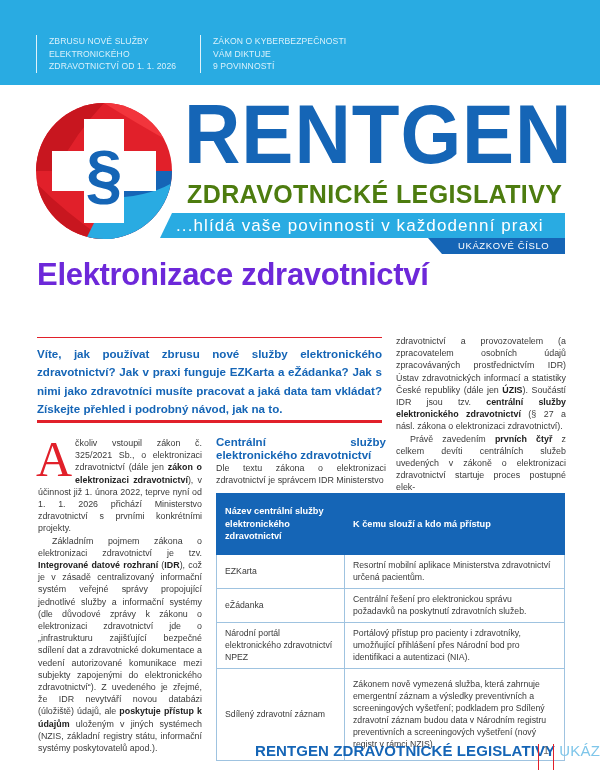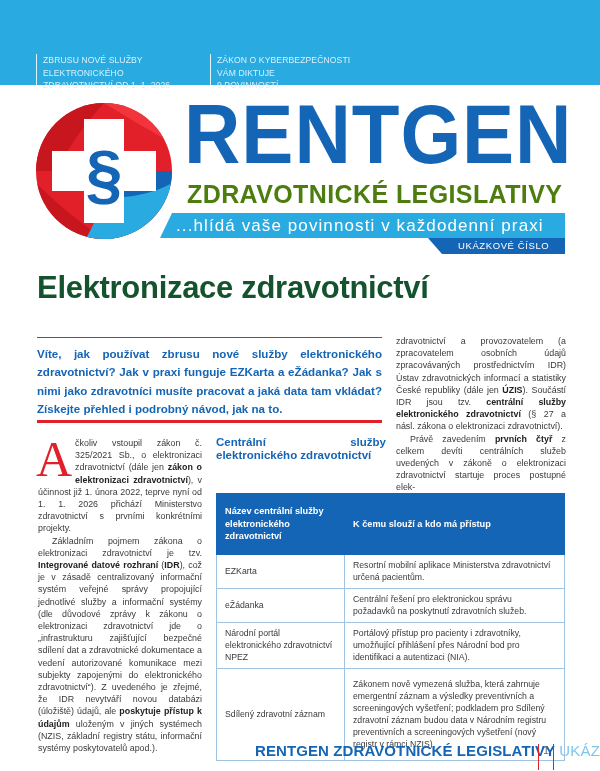--- a/index.html
+++ b/index.html
@@ -1,34 +1,34 @@
 <!DOCTYPE html>
 <html><head>
 <meta charset="utf-8">
 <style>
   * { box-sizing: border-box; margin: 0; padding: 0; }
   html, body { width: 600px; height: 771px; overflow: hidden; background: #ffffff; }
   body { font-family: "Liberation Sans", sans-serif; color: #333; position: relative; }
 
   
   .top-banner { position: absolute; left: 0; top: 0; width: 600px; height: 85px; background: #29abe2; }
-  .banner-item { position: absolute; top: 35px; height: 38px; border-left: 1px solid rgba(255,255,255,0.85); padding-left: 6px; color: #d9f1fb; font-size: 8.6px; line-height: 12.5px; text-transform: uppercase; letter-spacing: 0.1px; margin-top: 19px; }
+  .banner-item { position: absolute; top: 35px; height: 38px; border-left: 1px solid rgba(255,255,255,0.85); padding-left: 12px; color: #d9f1fb; font-size: 8.6px; line-height: 12.5px; text-transform: uppercase; letter-spacing: 0.1px; }
   .banner-item span { display: block; white-space: nowrap; }
 
   
   .logo { position: absolute; left: 36px; top: 103px; width: 136px; height: 136px; }
   .brand-title { position: absolute; left: 184px; top: 92px; font-family: "Liberation Sans", sans-serif; font-weight: bold; font-size: 84px; line-height: 84px; color: #1565b6; letter-spacing: 1px; transform: scaleX(0.93); transform-origin: left top; }
   .brand-sub { position: absolute; left: 187px; top: 181px; font-weight: bold; font-size: 25px; line-height: 26px; color: #4d7c0f; letter-spacing: 0.4px; }
   .tagline-bar { position: absolute; left: 160px; top: 213px; width: 405px; height: 25px; background: #29abe2; clip-path: polygon(12px 0, 100% 0, 100% 100%, 0 100%); }
   .tagline { position: absolute; left: 176px; top: 214px; color: #ffffff; font-size: 17px; line-height: 23px; letter-spacing: 1.1px; white-space: nowrap; }
   .sample-bar { position: absolute; left: 428px; top: 238px; width: 137px; height: 16px; background: #1565b6; clip-path: polygon(0 0, 100% 0, 100% 100%, 14px 100%); }
   .sample-label { position: absolute; left: 458px; top: 239px; color: #ffffff; font-size: 9.5px; line-height: 14px; letter-spacing: 0.6px; }
 
   
-  .headline { position: absolute; left: 37px; top: 270px; color: #14532d; font-weight: bold; font-size: 31px; line-height: 36px; letter-spacing: -0.3px; }
+  .headline { position: absolute; left: 37px; top: 257px; color: #6d28d9; font-weight: bold; font-size: 31px; line-height: 36px; letter-spacing: -0.3px; }
   .headline span { display: block; }
   .rule-thin { position: absolute; left: 37px; top: 337px; width: 345px; height: 1px; background: #e1202a; }
   .lead { position: absolute; left: 37px; top: 345px; width: 345px; color: #1565b6; font-weight: bold; font-size: 11.6px; line-height: 18.4px; text-align: justify; }
   .rule-thick { position: absolute; left: 37px; top: 420px; width: 345px; height: 3px; background: #e1202a; }
 
   
   .col { position: absolute; font-size: 8.9px; line-height: 12.2px; color: #3a3a3a; text-align: justify; hyphens: auto; }
   .col p { margin: 0; }
   .col p + p { text-indent: 14px; }
   .col b { color: #222; }
@@ -53,21 +53,21 @@
 </style>
 </head>
 <body>
 
 <div class="top-banner">
   <div class="banner-item" style="left:36px;">
     <span>ZBRUSU NOVÉ SLUŽBY</span>
     <span>ELEKTRONICKÉHO</span>
     <span>ZDRAVOTNICTVÍ OD 1. 1. 2026</span>
   </div>
-  <div class="banner-item" style="left:210px;">
+  <div class="banner-item" style="left:200px;">
     <span>ZÁKON O KYBERBEZPEČNOSTI</span>
     <span>VÁM DIKTUJE</span>
     <span>9 POVINNOSTÍ</span>
   </div>
 </div>
 
 <svg class="logo" viewBox="0 0 136 136">
   <defs>
     <clipPath id="circ">
         <circle cx="68" cy="68" r="68"></circle>
@@ -102,20 +102,21 @@
 <p class="lead">Víte, jak používat zbrusu nové služby elektronického zdravotnictví? Jak v praxi funguje EZKarta a eŽádanka? Jak s nimi jako zdravotníci musíte pracovat a jaká data tam vkládat? Získejte přehled i podrobný návod, jak na to.</p>
 <div class="rule-thick"></div>
 
 <div class="col col1">
   <p><span class="dropcap">A</span><span>čkoliv vstoupil zákon č. 325/2021 Sb., o elektronizaci zdravotnictví (dále jen </span><b>zákon o elektronizaci zdravotnictví</b><span>), v účinnost již 1. února 2022, teprve nyní od 1. 1. 2026 přichází Ministerstvo zdravotnictví s prvními konkrétními projekty.</span></p>
   <p><span>Základním pojmem zákona o elektronizaci zdravotnictví je tzv. </span><b>Integrované datové rozhraní</b><span> (</span><b>IDR</b><span>), což je v zásadě centralizovaný informační systém veřejné správy propojující jednotlivé služby a informační systémy (dle důvodové zprávy k zákonu o elektronizaci zdravotnictví jde o „infrastrukturu zajišťující bezpečné sdílení dat a zdravotnické dokumentace a vedení autorizované komunikace mezi subjekty zapojenými do elektronického zdravotnictví“). Z uvedeného je zřejmé, že IDR nevytváří novou databázi (úložiště) údajů, ale </span><b>poskytuje přístup k údajům</b><span> uloženým v jiných systémech (NZIS, základní registry státu, informační systémy poskytovatelů apod.).</span></p>
 </div>
 
 <div class="col col2">
   <h3>Centrální služby elektronického zdravotnictví</h3>
+  <p>Dle textu zákona o elektronizaci zdravotnictví je správcem IDR Ministerstvo</p>
 </div>
 
 <div class="col col3">
   <p><span>zdravotnictví a provozovatelem (a zpracovatelem osobních údajů zpracovávaných prostřednictvím IDR) Ústav zdravotnických informací a statistiky České republiky (dále jen </span><b>ÚZIS</b><span>). Součástí IDR jsou tzv. </span><b>centrální služby elektronického zdravotnictví</b><span> (§ 27 a násl. zákona o elektronizaci zdravotnictví).</span></p>
   <p><span>Právě zavedením </span><b>prvních čtyř</b><span> z celkem devíti centrálních služeb uvedených v zákoně o elektronizaci zdravotnictví startuje proces postupné elek-</span></p>
 </div>
 
 <div class="table-wrap">
   <table>
     <thead>

